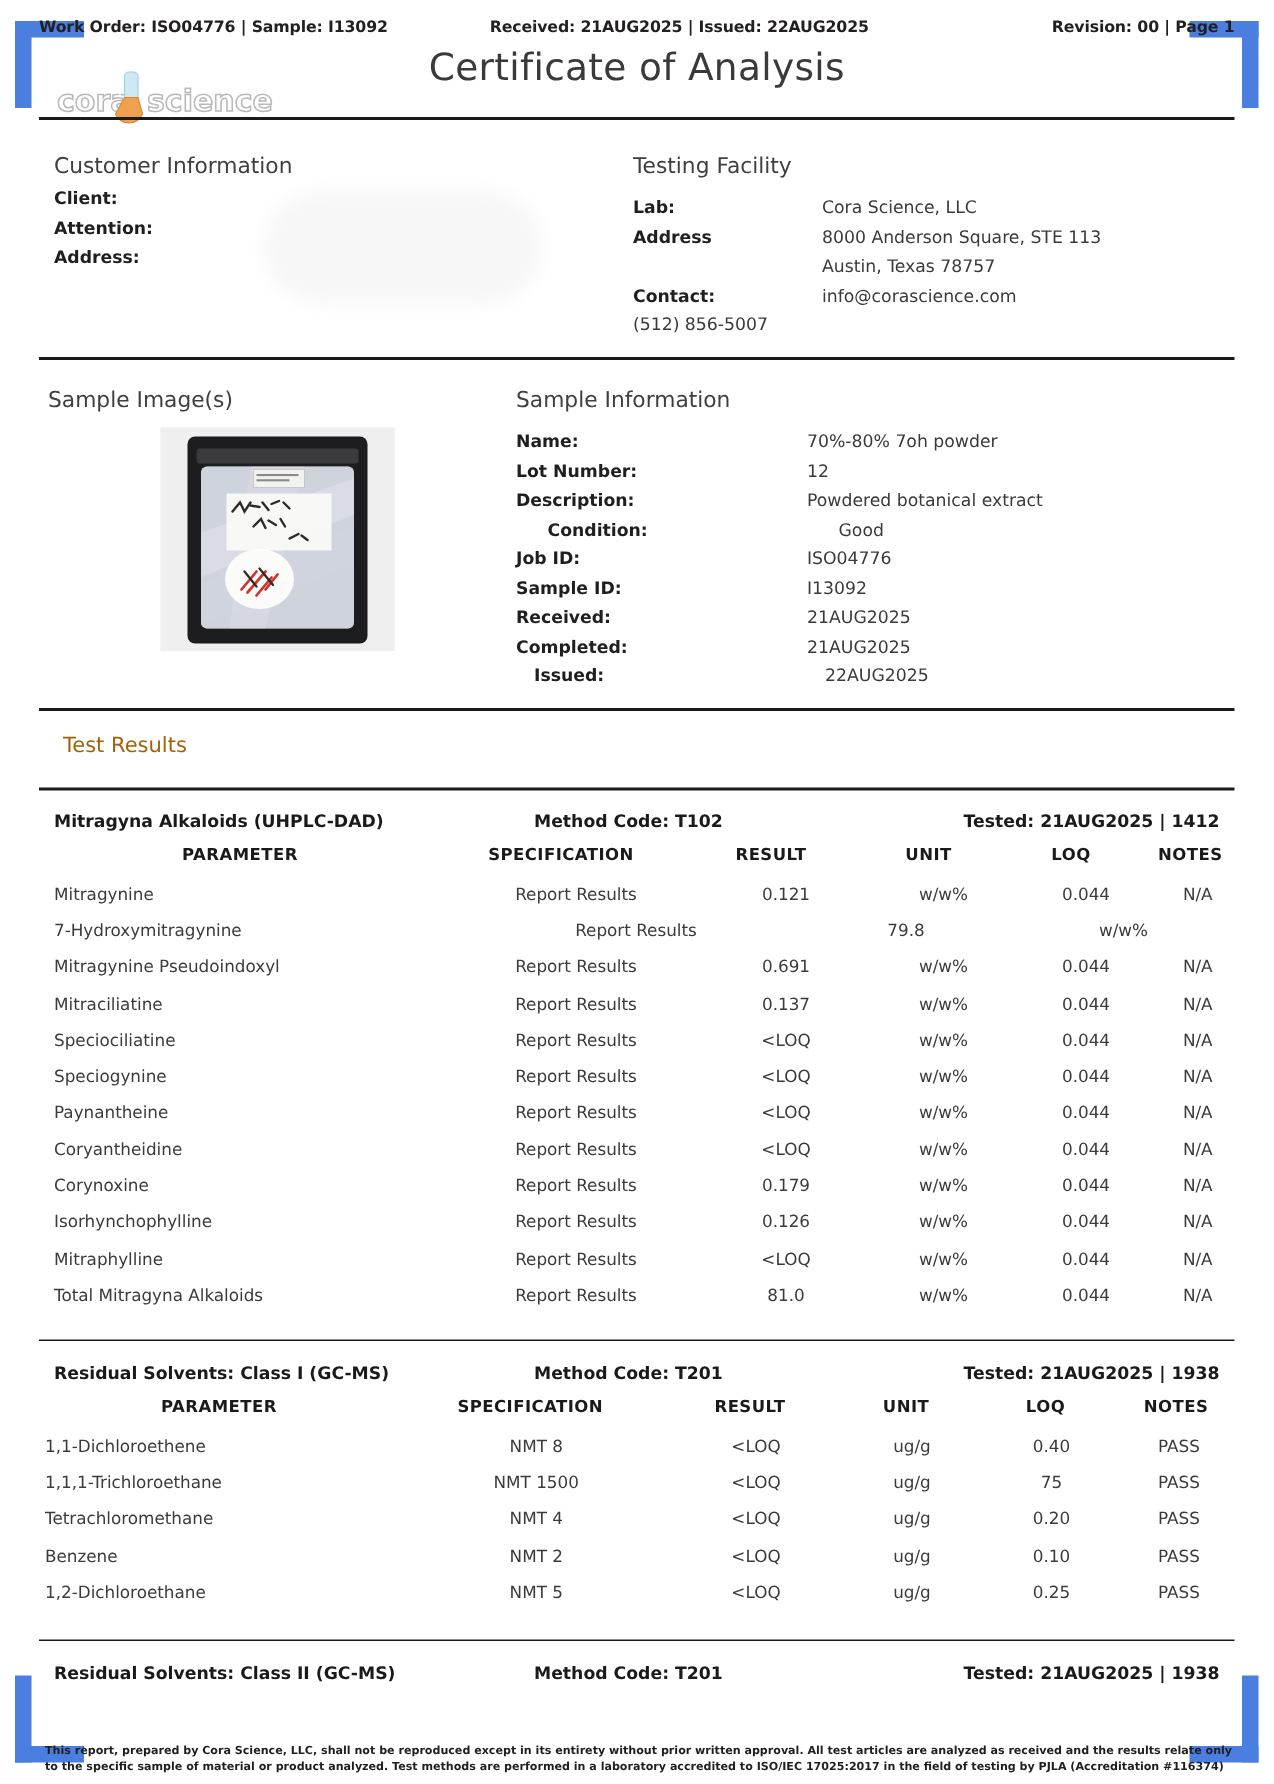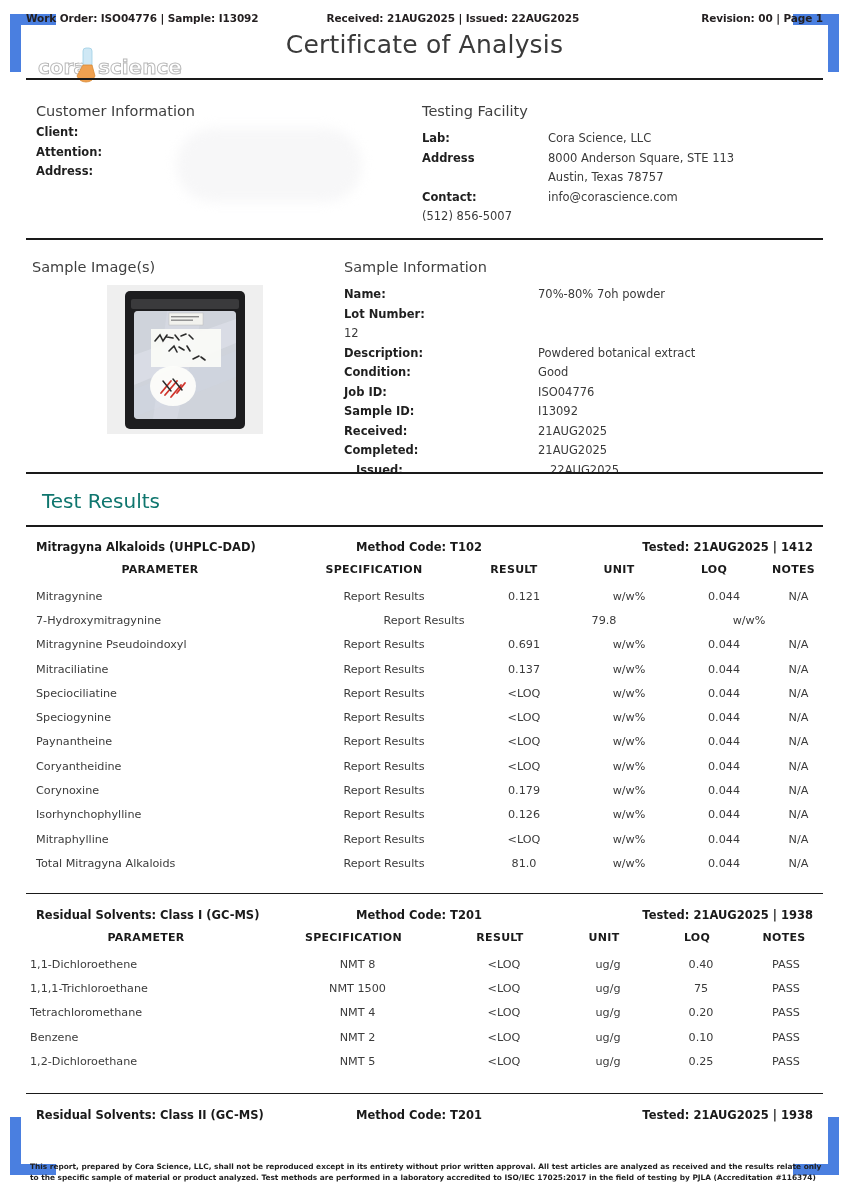--- a/index.html
+++ b/index.html
@@ -64,21 +64,21 @@
   }
 
   
   .photo{
     position:absolute;left:107px;top:285px;width:156px;height:149px;
     background:#ececec;overflow:hidden;
   }
   .photo svg{display:block;}
 
   
-  .tr-title{position:absolute;left:42px;font-size:20px;color:#0f766e;}
+  .tr-title{position:absolute;left:42px;font-size:14px;color:#a16207;}
 
   
   .tbl{position:absolute;left:26px;right:26px;}
   .grp-row{display:flex;font-size:11.5px;font-weight:bold;color:#1a1a1a;}
   .grp-name{flex:0 0 320px;}
   .grp-method{flex:0 0 250px;}
   .grp-tested{flex:1 1 auto;text-align:right;}
 
   .hdr-row,.data-row{display:flex;align-items:center;}
   .hdr-row>div{font-size:11px;font-weight:bold;color:#1a1a1a;letter-spacing:0.3px;}
@@ -204,30 +204,30 @@
       <path d="M54 108 l10 -12 M58 110 l12 -14 M64 112 l10 -12 M70 108 l8 -10" stroke="#d0342c" stroke-width="1.8" fill="none" stroke-linecap="round"></path>
       <path d="M56 96 l8 10 M66 94 l9 11" stroke="#2b2b2b" stroke-width="1.5" fill="none" stroke-linecap="round"></path>
     </svg>
   </div>
 
   <div style="position:absolute;left:344px;top:285px;width:440px;">
     <div class="kv" style="display:flex;">
       <span class="col-label" style="width:194px;">Name:</span>
       <span class="col-val">70%-80% 7oh powder</span>
     </div>
-    <div class="kv" style="display:flex;flex-direction:column;">
+    <div class="kv" style="display:flex;">
       <span class="col-label" style="width:194px;">Lot Number:</span>
       <span class="col-val">12</span>
     </div>
     <div class="kv" style="display:flex;">
       <span class="col-label" style="width:194px;">Description:</span>
       <span class="col-val">Powdered botanical extract</span>
     </div>
     <div class="kv" style="display:flex;">
-      <span class="col-label" style="width:194px;">Condition:</span>
+      <span class="col-label" style="width:194px;margin-left:21px;">Condition:</span>
       <span class="col-val">Good</span>
     </div>
     <div class="kv" style="display:flex;">
       <span class="col-label" style="width:194px;">Job ID:</span>
       <span class="col-val">ISO04776</span>
     </div>
     <div class="kv" style="display:flex;">
       <span class="col-label" style="width:194px;">Sample ID:</span>
       <span class="col-val">I13092</span>
     </div>

